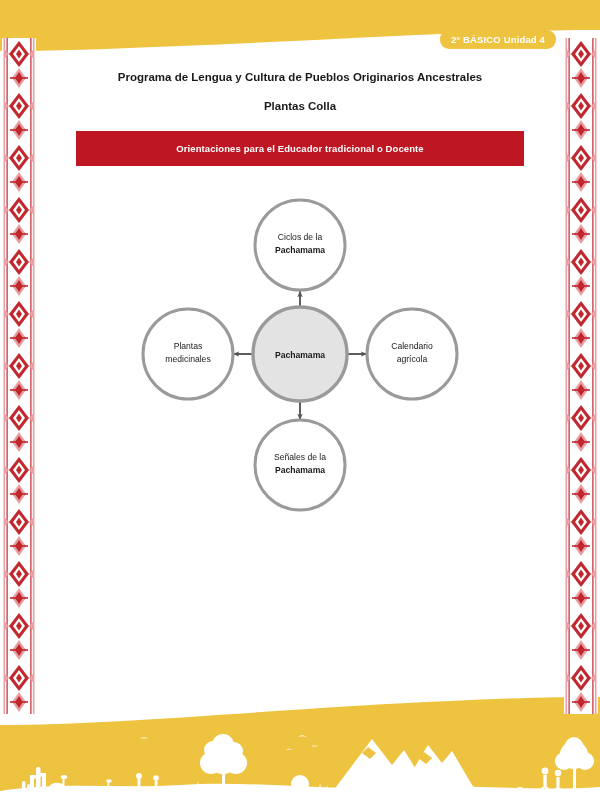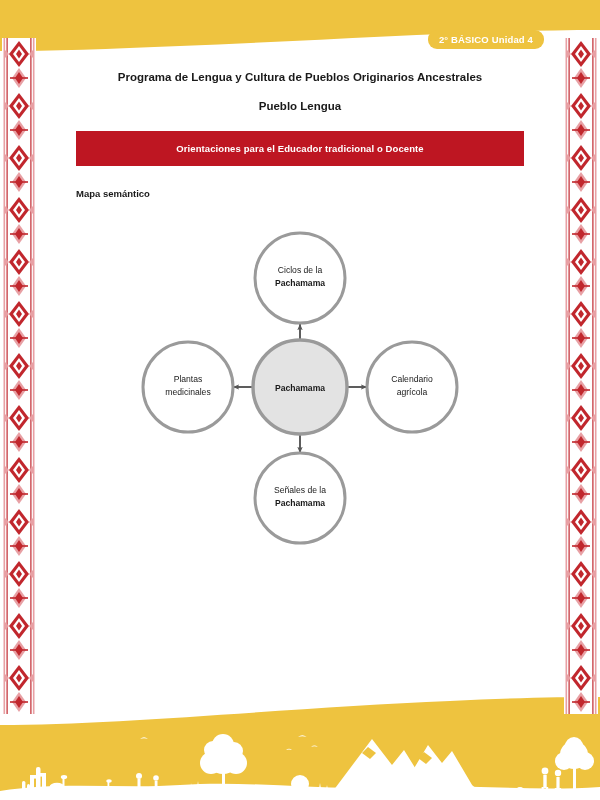--- a/index.html
+++ b/index.html
@@ -32,21 +32,21 @@
     width: 600px;
     height: 56px;
     z-index: 2;
   }
   #top-band svg { display: block; width: 600px; height: 56px; }
 
   
   #unit-badge {
     position: absolute;
     top: 30px;
-    right: 56px;
+    right: 44px;
     height: 19px;
     padding: 0 11px;
     border-radius: 9px;
     background: #EEC33F;
     color: #ffffff;
     font-size: 9.5px;
     font-weight: bold;
     line-height: 19px;
     white-space: nowrap;
     letter-spacing: .15px;
@@ -204,27 +204,26 @@
           <rect x="8" y="39.2" width="18" height="1.6" fill="#C1272D"></rect>
         </pattern>
       </defs>
       <rect x="0" y="0" width="34" height="676" fill="url(#weaveR)"></rect>
     </svg>
   </div>
 
   <div id="content">
 
     <div class="doc-title" id="doc-title-line1">Programa de Lengua y Cultura de Pueblos Originarios Ancestrales</div>
-    <div class="doc-title" id="doc-title-line2">Pueblo Lengua</div>
+    <div class="doc-title" id="doc-title-line2">Plantas Colla</div>
 
     <div id="red-banner">
       <span id="red-banner-text">Orientaciones para el Educador tradicional o Docente</span>
     </div>
 
-    <div id="section-heading">Mapa semántico</div>
 
     <div id="semantic-map">
       <svg viewBox="0 0 400 352" aria-hidden="true">
         <defs>
           <marker id="arrowhead" markerWidth="7" markerHeight="7" refX="6.2" refY="3.1" orient="auto" markerUnits="userSpaceOnUse">
             <path d="M0,0.4 L6.4,3.1 L0,5.8 L1.5,3.1 Z" fill="#555555"></path>
           </marker>
         </defs>
 
         <g>

